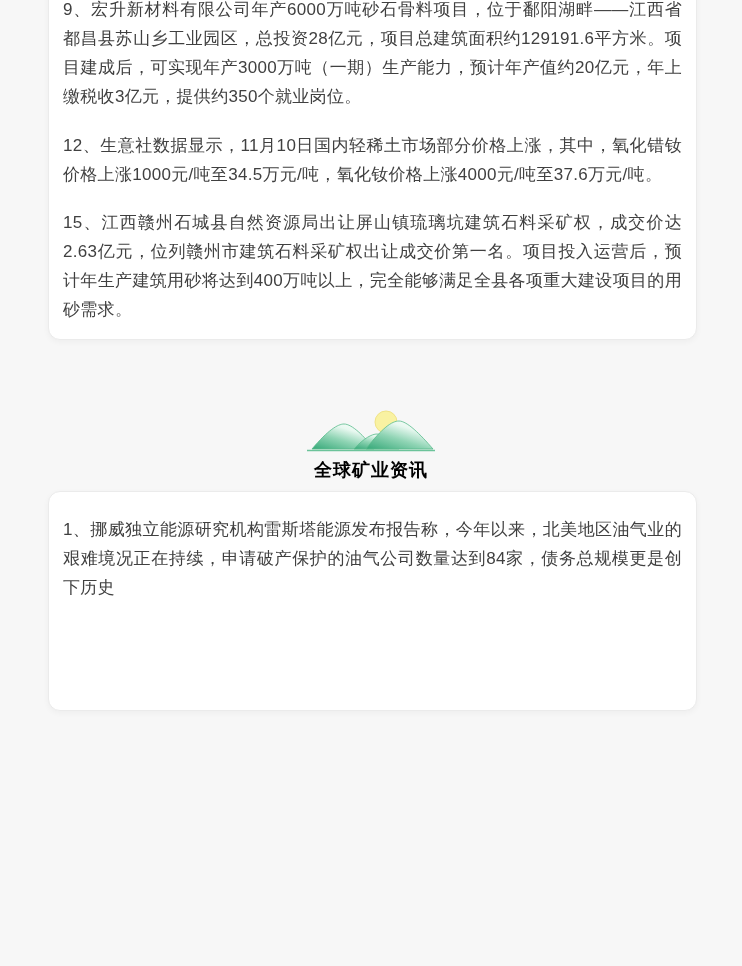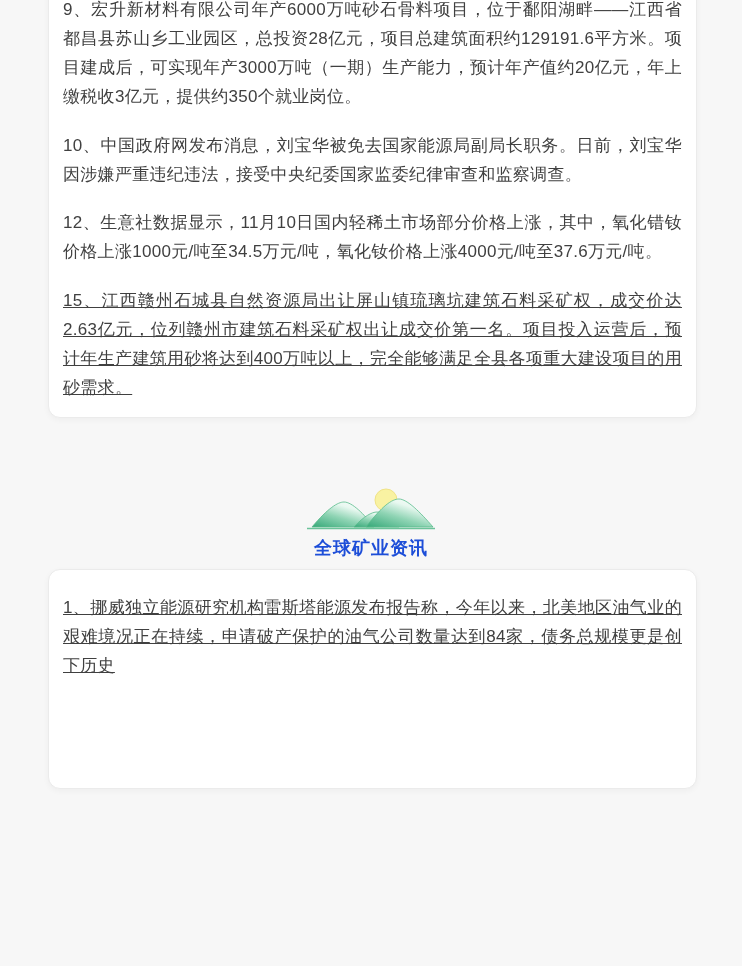--- a/index.html
+++ b/index.html
@@ -34,44 +34,42 @@
   p.news {
     margin: 0 0 20px 0;
     font-size: 17px;
     line-height: 28.9px;
     color: #404040;
     text-align: justify;
     letter-spacing: 0.3px;
   }
   p.news:last-child {
     margin-bottom: 0;
-    text-decoration: underline;
   }
   .logo-block {
     margin-top: 68px;
     text-align: center;
   }
   .logo-block svg {
     display: inline-block;
   }
   .logo-title {
     margin-top: 2px;
     line-height: 25px;
     font-size: 18px;
     font-weight: bold;
     letter-spacing: 1px;
-    color: #1d4ed8;
+    color: #000000;
   }
 </style>
 </head>
 <body>
 
 <section class="card card-top">
   <p class="news">9、宏升新材料有限公司年产6000万吨砂石骨料项目，位于鄱阳湖畔——江西省都昌县苏山乡工业园区，总投资28亿元，项目总建筑面积约129191.6平方米。项目建成后，可实现年产3000万吨（一期）生产能力，预计年产值约20亿元，年上缴税收3亿元，提供约350个就业岗位。</p>
-  <p class="news">10、中国政府网发布消息，刘宝华被免去国家能源局副局长职务。日前，刘宝华因涉嫌严重违纪违法，接受中央纪委国家监委纪律审查和监察调查。</p>
   <p class="news">12、生意社数据显示，11月10日国内轻稀土市场部分价格上涨，其中，氧化错钕价格上涨1000元/吨至34.5万元/吨，氧化钕价格上涨4000元/吨至37.6万元/吨。</p>
   <p class="news">15、江西赣州石城县自然资源局出让屏山镇琉璃坑建筑石料采矿权，成交价达2.63亿元，位列赣州市建筑石料采矿权出让成交价第一名。项目投入运营后，预计年生产建筑用砂将达到400万吨以上，完全能够满足全县各项重大建设项目的用砂需求。</p>
 </section>
 
 <div class="logo-block">
   <svg width="130" height="44" viewBox="0 0 130 44" aria-hidden="true">
     <defs>
       <linearGradient id="mgrad" x1="0%" y1="100%" x2="75%" y2="0%">
         <stop offset="0%" stop-color="#35a878"></stop>
         <stop offset="45%" stop-color="#8fd4b4"></stop>

